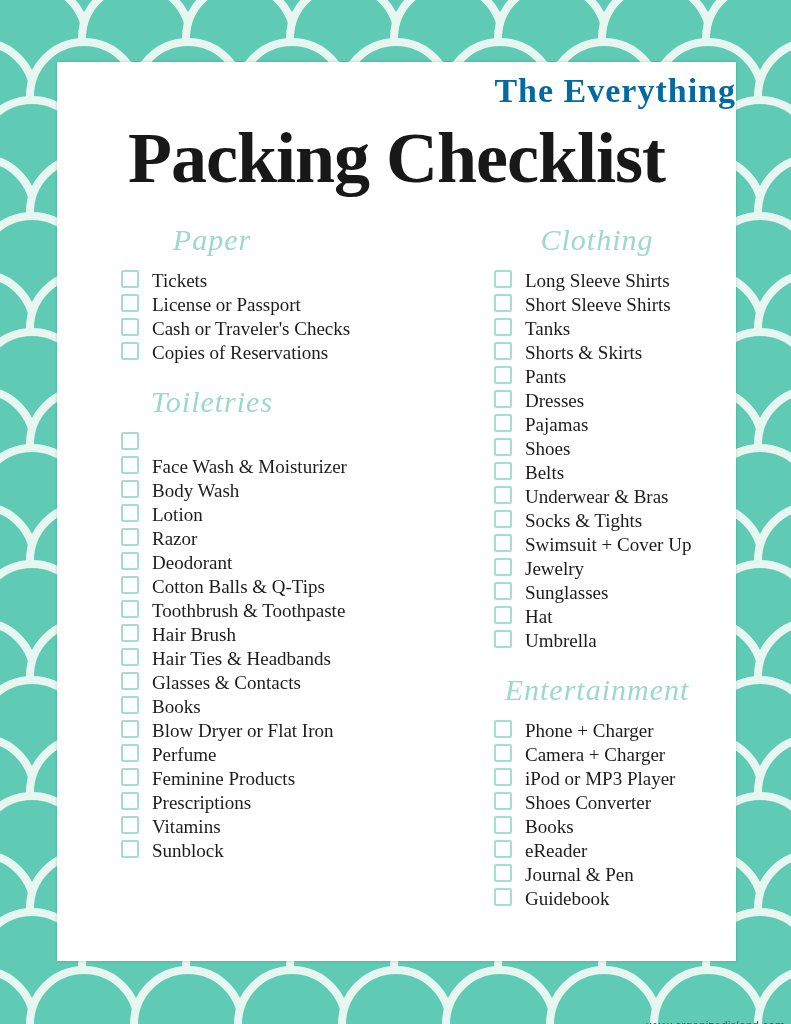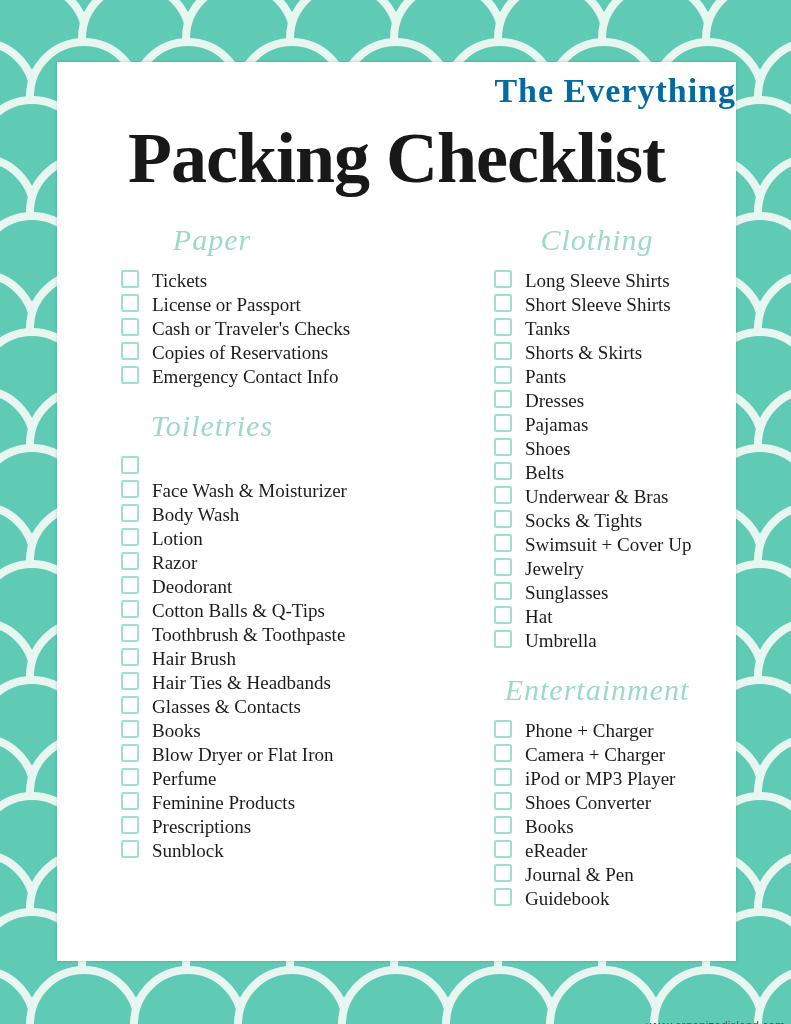--- a/index.html
+++ b/index.html
@@ -122,24 +122,20 @@
           <span class="item-label">License or Passport</span>
         </div>
         <div class="item-row">
           <span class="checkbox"></span>
           <span class="item-label">Cash or Traveler's Checks</span>
         </div>
         <div class="item-row">
           <span class="checkbox"></span>
           <span class="item-label">Copies of Reservations</span>
         </div>
-        <div class="item-row">
-          <span class="checkbox"></span>
-          <span class="item-label">Emergency Contact Info</span>
-        </div>
       </div>
       <div class="section">
         <div class="section-heading">Toiletries</div>
         <div class="item-row">
           <span class="checkbox"></span>
         </div>
         <div class="item-row">
           <span class="checkbox"></span>
           <span class="item-label">Face Wash &amp; Moisturizer</span>
         </div>
@@ -191,20 +187,24 @@
           <span class="checkbox"></span>
           <span class="item-label">Perfume</span>
         </div>
         <div class="item-row">
           <span class="checkbox"></span>
           <span class="item-label">Feminine Products</span>
         </div>
         <div class="item-row">
           <span class="checkbox"></span>
           <span class="item-label">Prescriptions</span>
+        </div>
+        <div class="item-row">
+          <span class="checkbox"></span>
+          <span class="item-label">Vitamins</span>
         </div>
         <div class="item-row">
           <span class="checkbox"></span>
           <span class="item-label">Sunblock</span>
         </div>
       </div>
     </div>
   <div class="col col-right">
       <div class="section">
         <div class="section-heading">Clothing</div>

